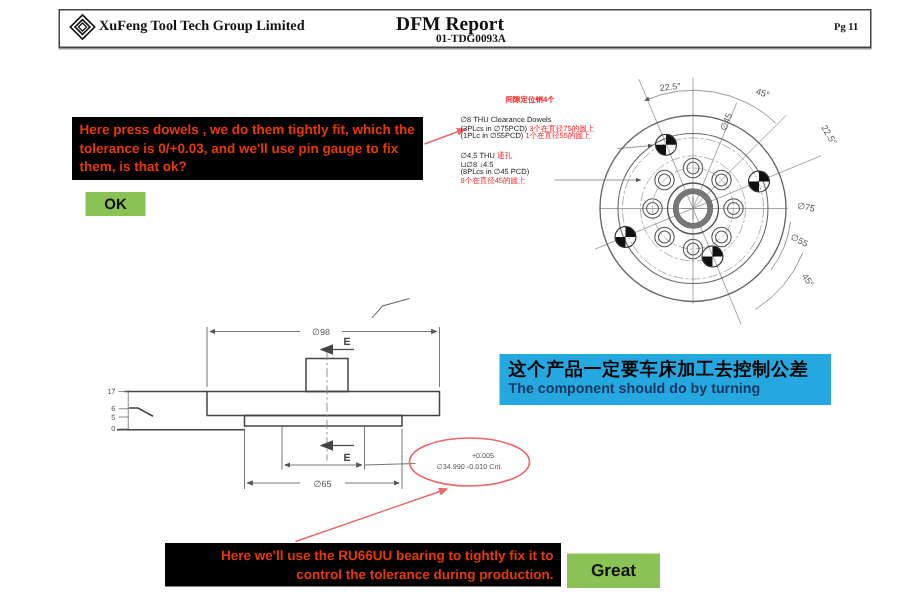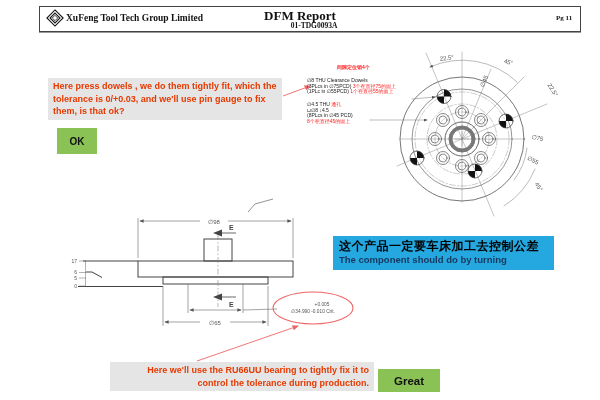--- a/index.html
+++ b/index.html
@@ -12,27 +12,27 @@
   .serif{font-family:"Liberation Serif",serif;}
   #company{left:66px;top:13px;font-weight:bold;font-size:9.5px;color:#111;}
   #dfm-title{left:0;right:0;top:8px;text-align:center;font-weight:bold;font-size:13px;color:#111;}
   #doc-num{left:0;right:0;top:21px;text-align:center;font-weight:bold;font-size:7.5px;color:#111;padding-left:28px;}
   #pg{left:536px;top:14px;font-weight:bold;font-size:7px;color:#111;padding-left:20px;}
   
   #part{left:43px;top:40px;background:#ffff00;padding:3px 10px 4px 7px;font-size:11px;
         font-weight:700;color:#000;}
   #part .gap{display:inline-block;width:16px;}
   
-  .ynote{background:#e5e5e5;color:#e63900;font-weight:700;font-size:9px;line-height:12.6px;
+  .ynote{background:#000000;color:#e63900;font-weight:700;font-size:9px;line-height:12.6px;
          padding:2px 5px;}
   #note1{left:48px;top:78px;width:224px;}
   #note3{left:110px;top:362px;width:254px;text-align:right;}
   .gbtn{background:#8bc255;color:#111;display:flex;align-items:center;justify-content:center;
         font-weight:600;}
-  #ok-btn{left:57px;top:128px;width:40px;height:26px;font-size:10px;}
+  #ok-btn{left:57px;top:128px;width:40px;height:16px;font-size:10px;}
   #great-btn{left:378px;top:369px;width:62px;height:23px;font-size:11.5px;}
   
   #bluebox{left:333px;top:236px;width:209px;background:#25a8e0;padding:3px 6px 4px 6px;}
   #bluebox .cn{font-size:12px;font-weight:700;color:#000;line-height:15px;letter-spacing:.5px;}
   #bluebox .en{font-size:9.5px;font-weight:600;color:#17375e;line-height:12px;}
   
   .micro{font-size:5px;line-height:5.6px;color:#222;white-space:nowrap;}
   .micro .r, .microred{color:#f22;}
   #pin-note{left:337px;top:65px;}
   #blk1{left:307px;top:78px;}

